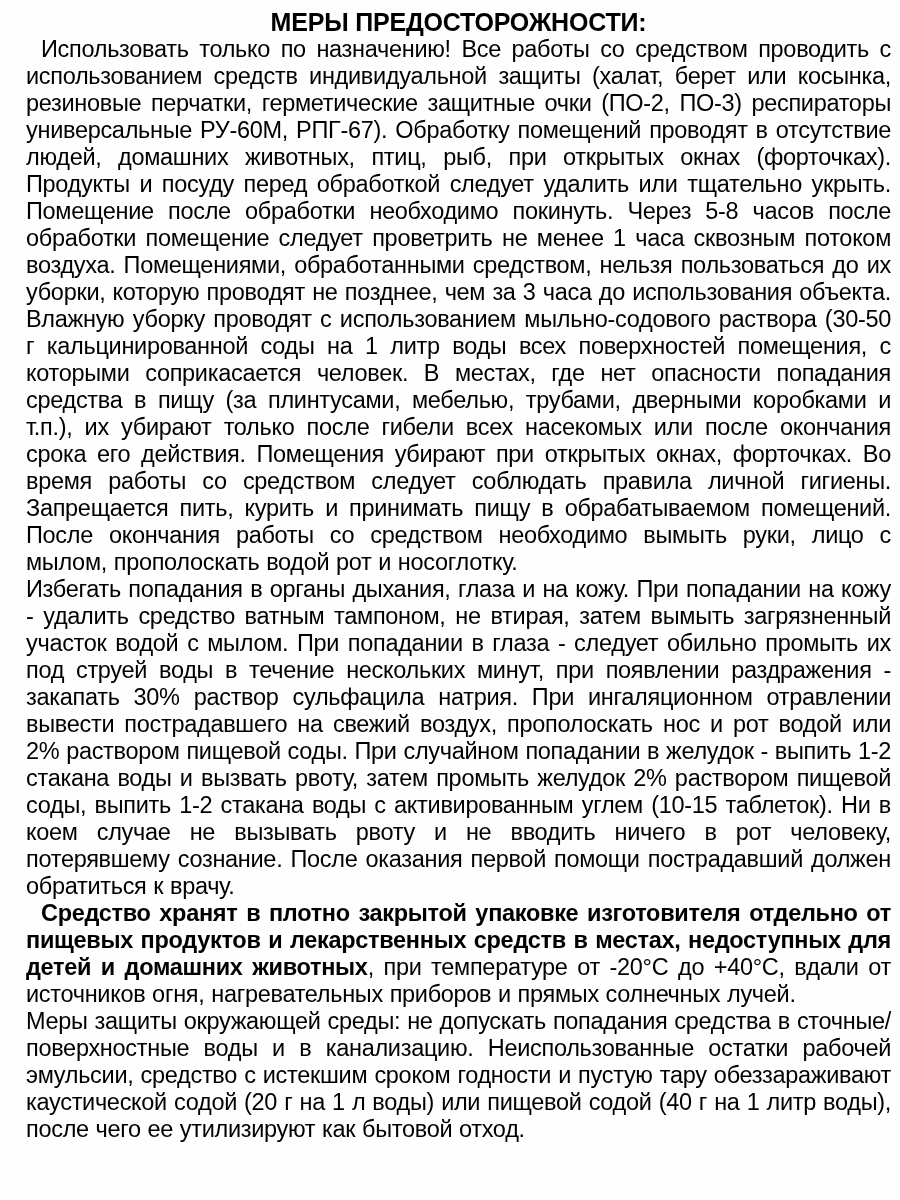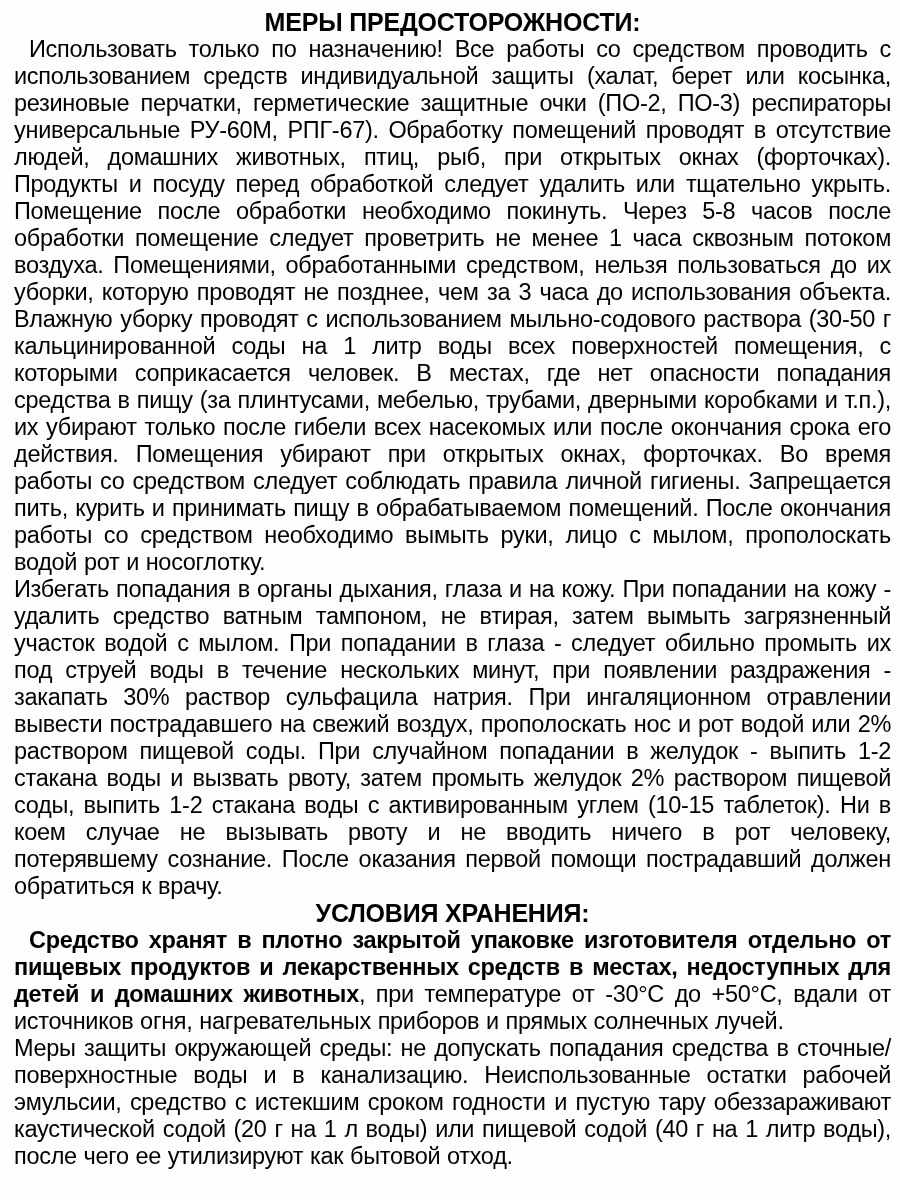--- a/index.html
+++ b/index.html
@@ -8,21 +8,21 @@
     background: #ffffff;
   }
   .page {
     position: relative;
     width: 900px;
     height: 1200px;
     box-sizing: border-box;
     background: #fefefe;
     color: #000000;
     font-family: "Liberation Sans", "DejaVu Sans", sans-serif;
-    padding: 9px 9px 0 14px;
+    padding: 9px 9px 0 26px;
     overflow: hidden;
   }
   .heading {
     margin: 0;
     font-size: 25px;
     line-height: 27px;
     font-weight: bold;
     text-align: center;
     letter-spacing: -0.2px;
   }
@@ -45,19 +45,18 @@
 <body>
 
 <main class="page">
 
   <h1 class="heading">МЕРЫ ПРЕДОСТОРОЖНОСТИ:</h1>
 
   <p class="para indent"><span>Использовать только по назначению! Все работы со средством проводить с использованием средств индивидуальной защиты (халат, берет или косынка, резиновые перчатки, герметические защитные очки (ПО-2, ПО-3) респираторы универсальные РУ-60М, РПГ-67). Обработку помещений проводят в отсутствие людей, домашних животных, птиц, рыб, при открытых окнах (форточках). Продукты и посуду перед обработкой следует удалить или тщательно укрыть. Помещение после обработки необходимо покинуть. Через 5-8 часов после обработки помещение следует проветрить не менее 1 часа сквозным потоком воздуха. Помещениями, обработанными средством, нельзя пользоваться до их уборки, которую проводят не позднее, чем за 3 часа до использования объекта. Влажную уборку проводят с использованием мыльно-содового раствора (30-50 г кальцинированной соды на 1 литр воды всех поверхностей помещения, с которыми соприкасается человек. В местах, где нет опасности попадания средства в пищу (за плинтусами, мебелью, трубами, дверными коробками и т.п.), их убирают только после гибели всех насекомых или после окончания срока его действия. Помещения убирают при открытых окнах, форточках. Во время работы со средством следует соблюдать правила личной гигиены. Запрещается пить, курить и принимать пищу в обрабатываемом помещений. После окончания работы со средством необходимо вымыть руки, лицо с мылом, прополоскать водой рот и носоглотку.</span></p>
 
   <p class="para"><span>Избегать попадания в органы дыхания, глаза и на кожу. При попадании на кожу - удалить средство ватным тампоном, не втирая, затем вымыть загрязненный участок водой с мылом. При попадании в глаза - следует обильно промыть их под струей воды в течение нескольких минут, при появлении раздражения - закапать 30% раствор сульфацила натрия. При ингаляционном отравлении вывести пострадавшего на свежий воздух, прополоскать нос и рот водой или 2% раствором пищевой соды. При случайном попадании в желудок - выпить 1-2 стакана воды и вызвать рвоту, затем промыть желудок 2% раствором пищевой соды, выпить 1-2 стакана воды с активированным углем (10-15 таблеток). Ни в коем случае не вызывать рвоту и не вводить ничего в рот человеку, потерявшему сознание. После оказания первой помощи пострадавший должен обратиться к врачу.</span></p>
 
-  <h1 class="heading">УСЛОВИЯ ХРАНЕНИЯ:</h1>
 
-  <p class="para indent"><strong>Средство хранят в плотно закрытой упаковке изготовителя отдельно от пищевых продуктов и лекарственных средств в местах, недоступных для детей и домашних животных</strong><span>, при температуре от -30°С до +50°С, вдали от источников огня, нагревательных приборов и прямых солнечных лучей.</span></p>
+  <p class="para indent"><strong>Средство хранят в плотно закрытой упаковке изготовителя отдельно от пищевых продуктов и лекарственных средств в местах, недоступных для детей и домашних животных</strong><span>, при температуре от -20°С до +40°С, вдали от источников огня, нагревательных приборов и прямых солнечных лучей.</span></p>
 
   <p class="para"><span>Меры защиты окружающей среды: не допускать попадания средства в сточные/поверхностные воды и в канализацию. Неиспользованные остатки рабочей эмульсии, средство с истекшим сроком годности и пустую тару обеззараживают каустической содой (20 г на 1 л воды) или пищевой содой (40 г на 1 литр воды), после чего ее утилизируют как бытовой отход.</span></p>
 
 </main>
 
 </body></html>

